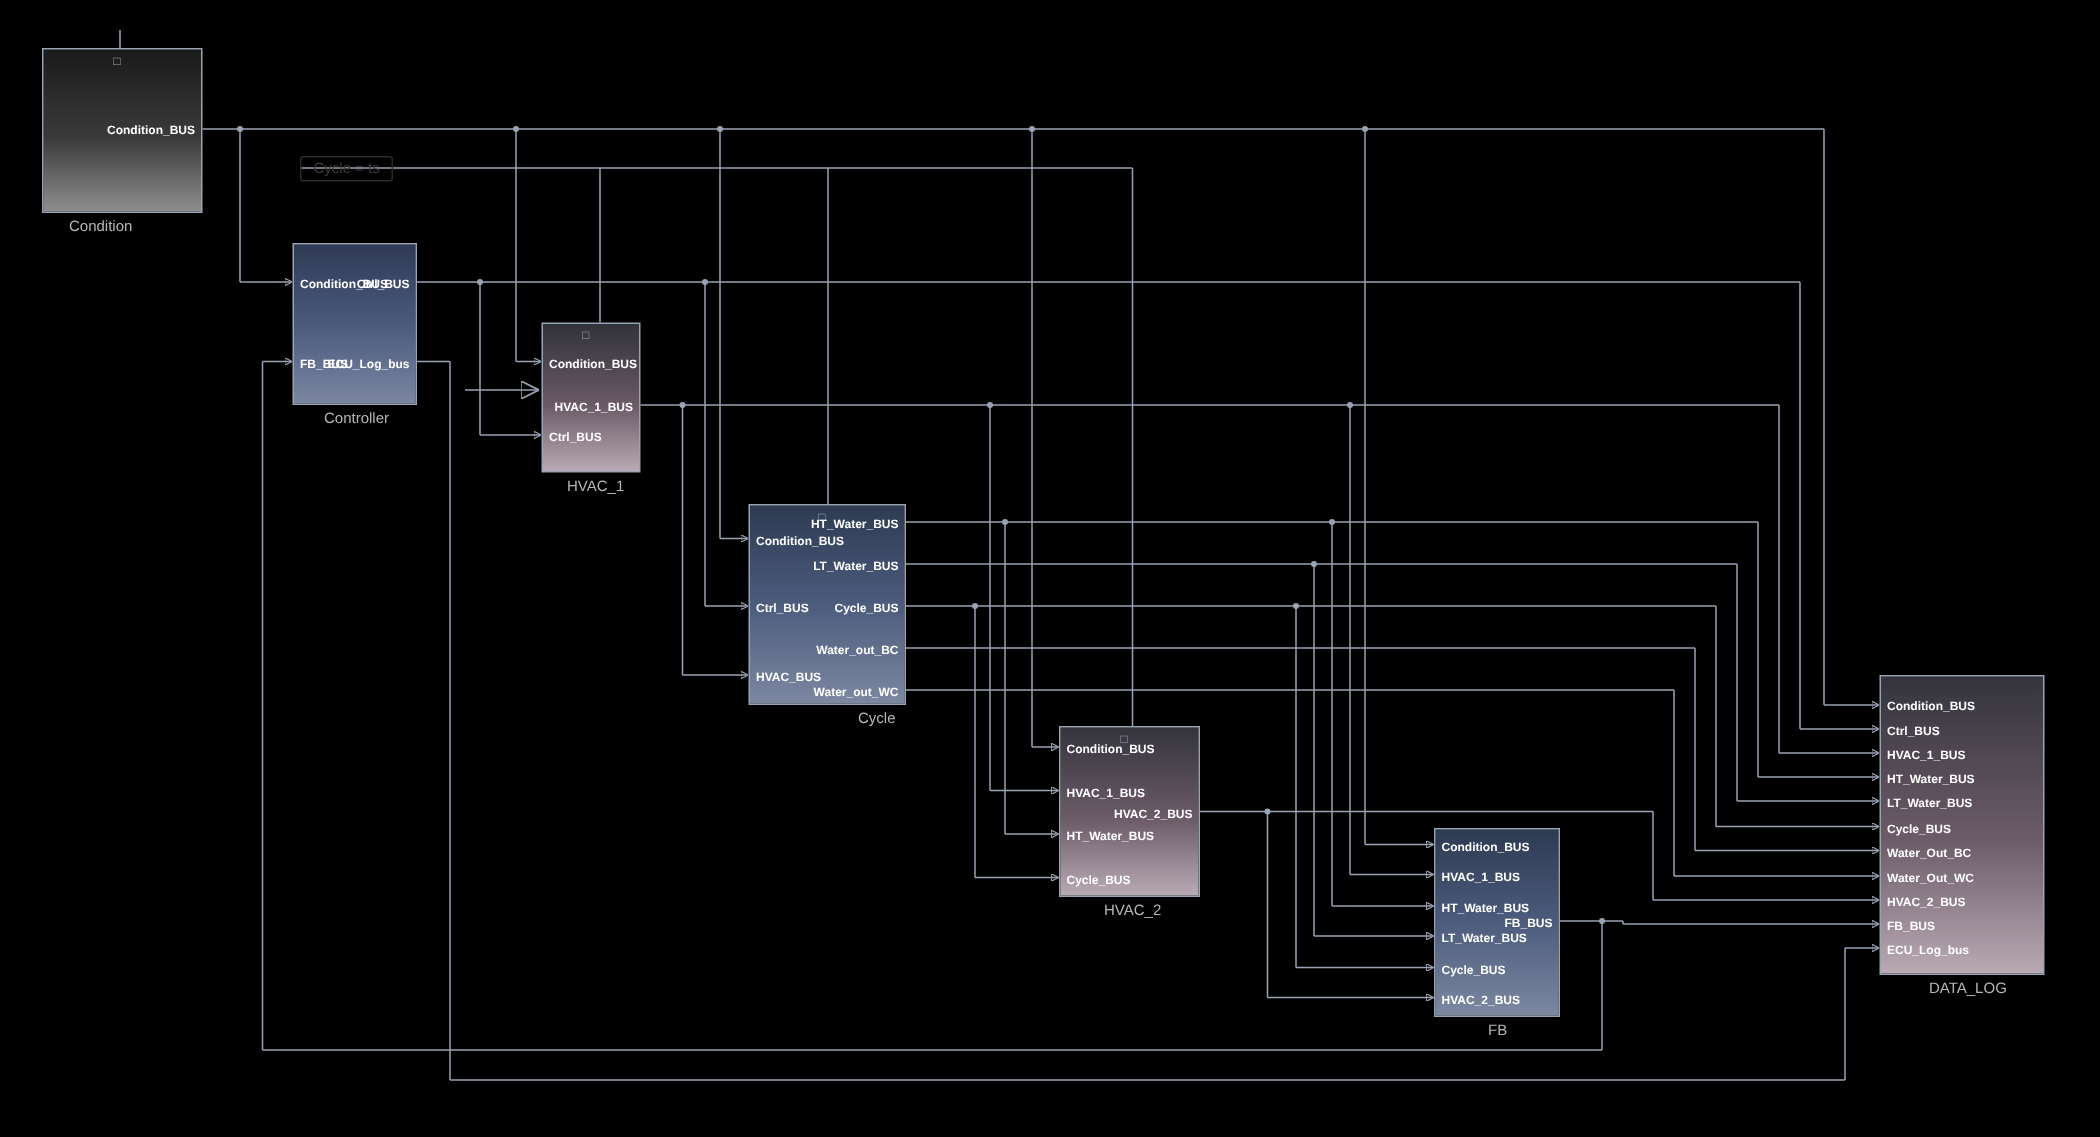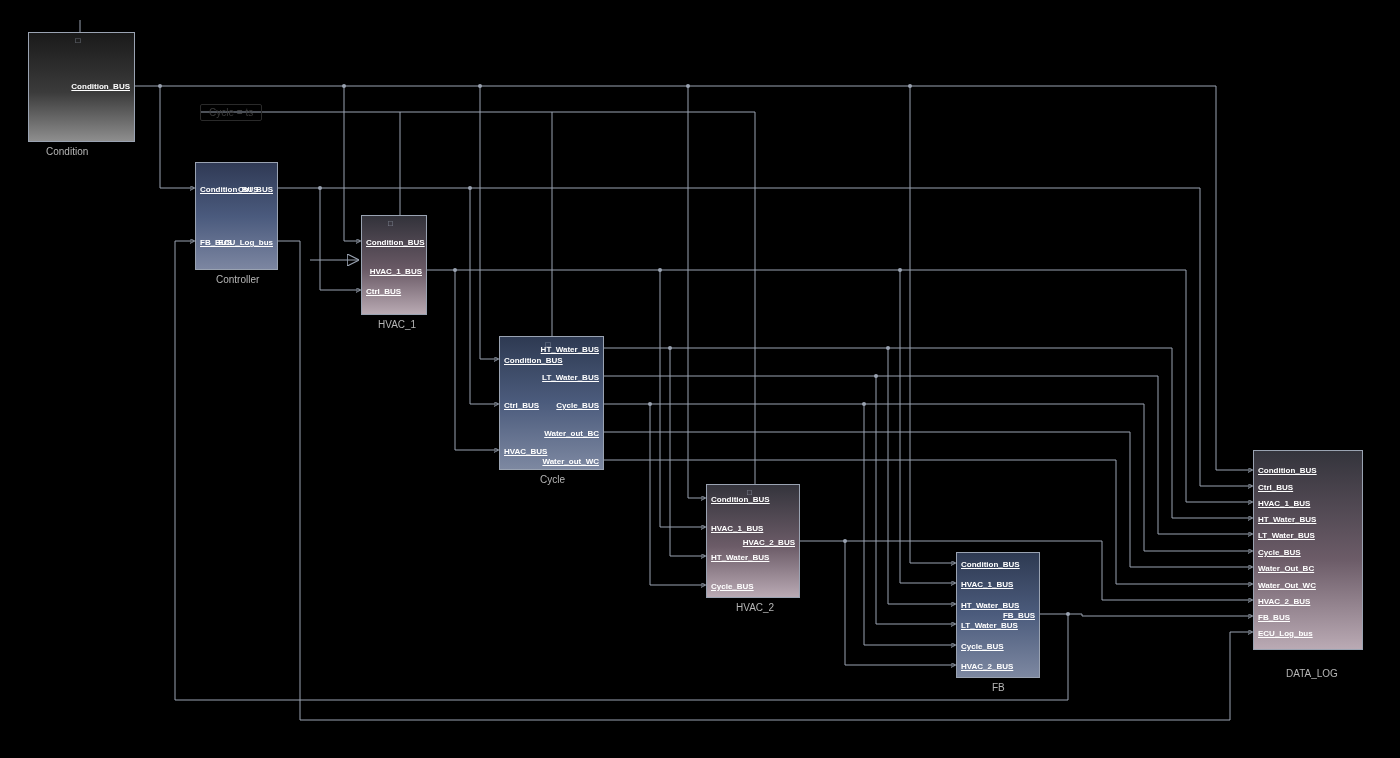--- a/index.html
+++ b/index.html
@@ -28,21 +28,20 @@
     color: #b6b6b6;
     white-space: nowrap;
   }
   .port-label {
     position: absolute;
     font-size: 8px;
     font-weight: bold;
     color: #fff;
     white-space: nowrap;
     line-height: 1;
-    text-decoration: underline;
   }
   .port-in  { left: 4px; text-align: left; }
   .port-out { right: 4px; text-align: right; }
   svg.wires {
     position: absolute;
     left: 0; top: 0;
     width: 1400px; height: 758px;
     pointer-events: none;
   }
   svg.wires path, svg.wires line {
@@ -237,21 +236,21 @@
     <span class="pulse-icon" style="top:3px;">□</span>
     <span class="port-label port-in" style="top:20px;">Condition_BUS</span>
     <span class="port-label port-in" style="top:65px;">Ctrl_BUS</span>
     <span class="port-label port-in" style="top:111px;">HVAC_BUS</span>
     <span class="port-label port-out" style="top:9px;">HT_Water_BUS</span>
     <span class="port-label port-out" style="top:37px;">LT_Water_BUS</span>
     <span class="port-label port-out" style="top:65px;">Cycle_BUS</span>
     <span class="port-label port-out" style="top:93px;">Water_out_BC</span>
     <span class="port-label port-out" style="top:121px;">Water_out_WC</span>
   </div>
-  <div class="block-label" style="left:540px; top:474px;">Cycle</div>
+  <div class="block-label" style="left:572px; top:474px;">Cycle</div>
 
   <div class="block" style="left:706px; top:484px; width:94px; height:114px;
               background:linear-gradient(180deg,#34343c 0%,#6c5c68 55%,#baaab4 100%);">
     <span class="pulse-icon" style="top:3px;">□</span>
     <span class="port-label port-in" style="top:11px;">Condition_BUS</span>
     <span class="port-label port-in" style="top:40px;">HVAC_1_BUS</span>
     <span class="port-label port-in" style="top:69px;">HT_Water_BUS</span>
     <span class="port-label port-in" style="top:98px;">Cycle_BUS</span>
     <span class="port-label port-out" style="top:54px;">HVAC_2_BUS</span>
   </div>
@@ -276,15 +275,15 @@
     <span class="port-label port-in" style="top:49px;">HVAC_1_BUS</span>
     <span class="port-label port-in" style="top:65px;">HT_Water_BUS</span>
     <span class="port-label port-in" style="top:81px;">LT_Water_BUS</span>
     <span class="port-label port-in" style="top:98px;">Cycle_BUS</span>
     <span class="port-label port-in" style="top:114px;">Water_Out_BC</span>
     <span class="port-label port-in" style="top:131px;">Water_Out_WC</span>
     <span class="port-label port-in" style="top:147px;">HVAC_2_BUS</span>
     <span class="port-label port-in" style="top:163px;">FB_BUS</span>
     <span class="port-label port-in" style="top:179px;">ECU_Log_bus</span>
   </div>
-  <div class="block-label" style="left:1286px; top:668px;text-align:center;">DATA_LOG</div>
+  <div class="block-label" style="left:1286px; top:654px;text-align:center;">DATA_LOG</div>
 
 </div>
 
 </body></html>

